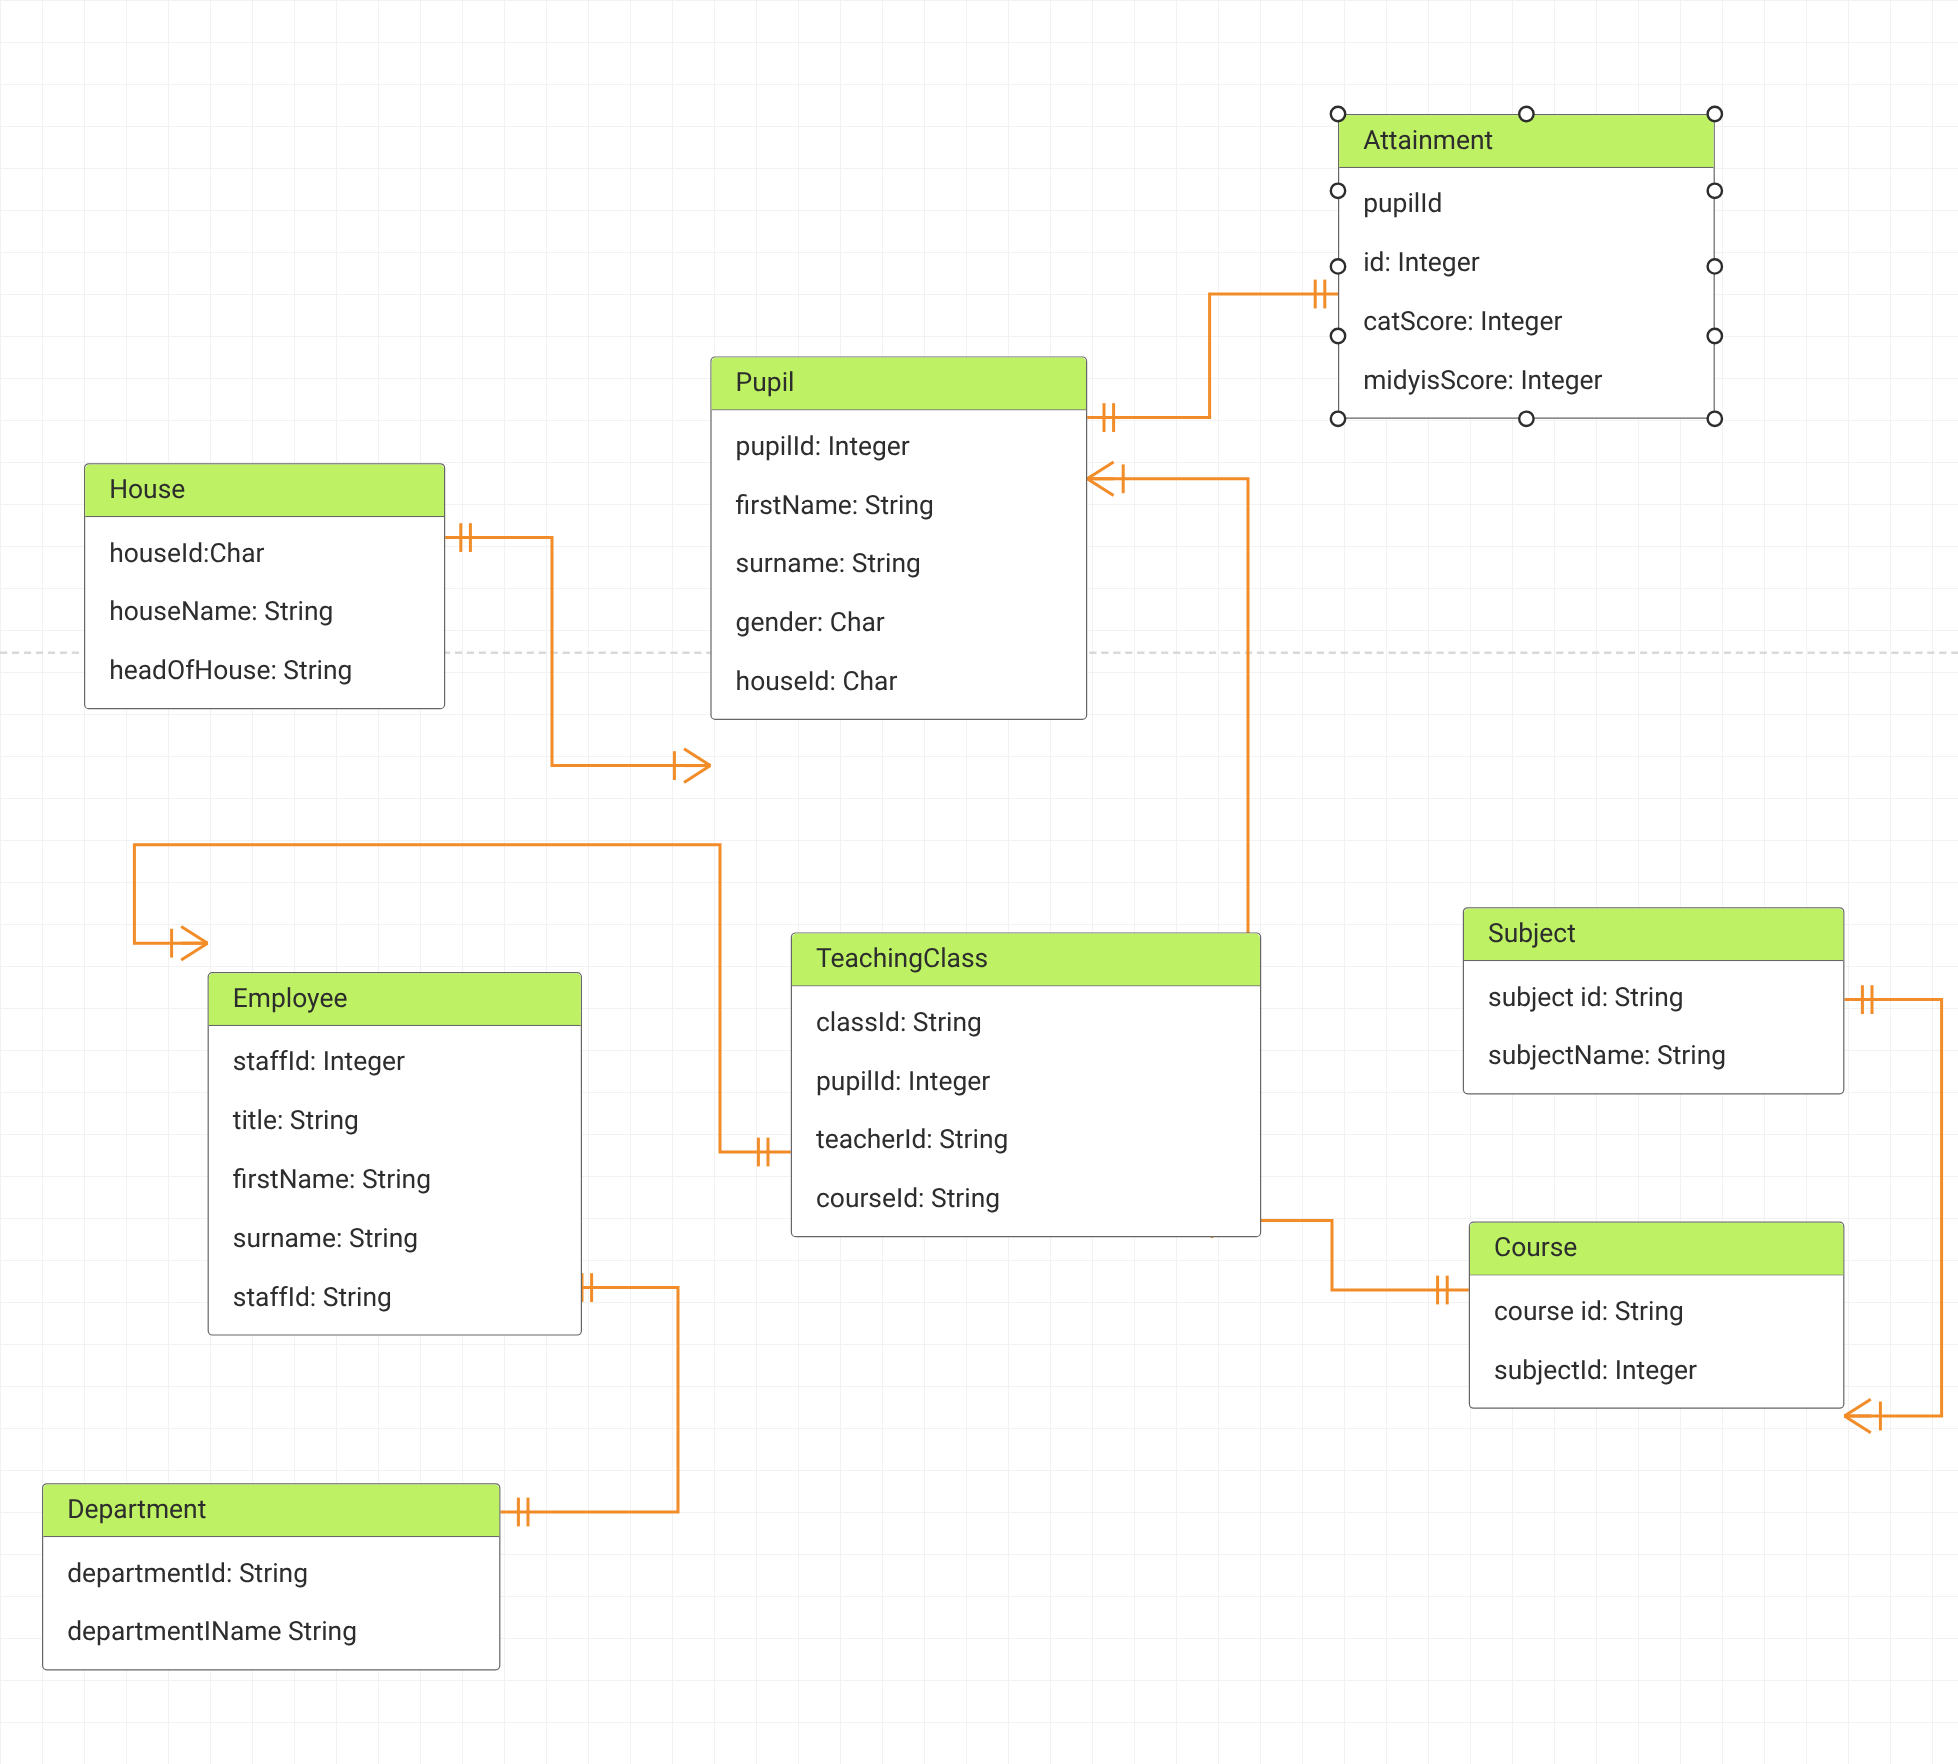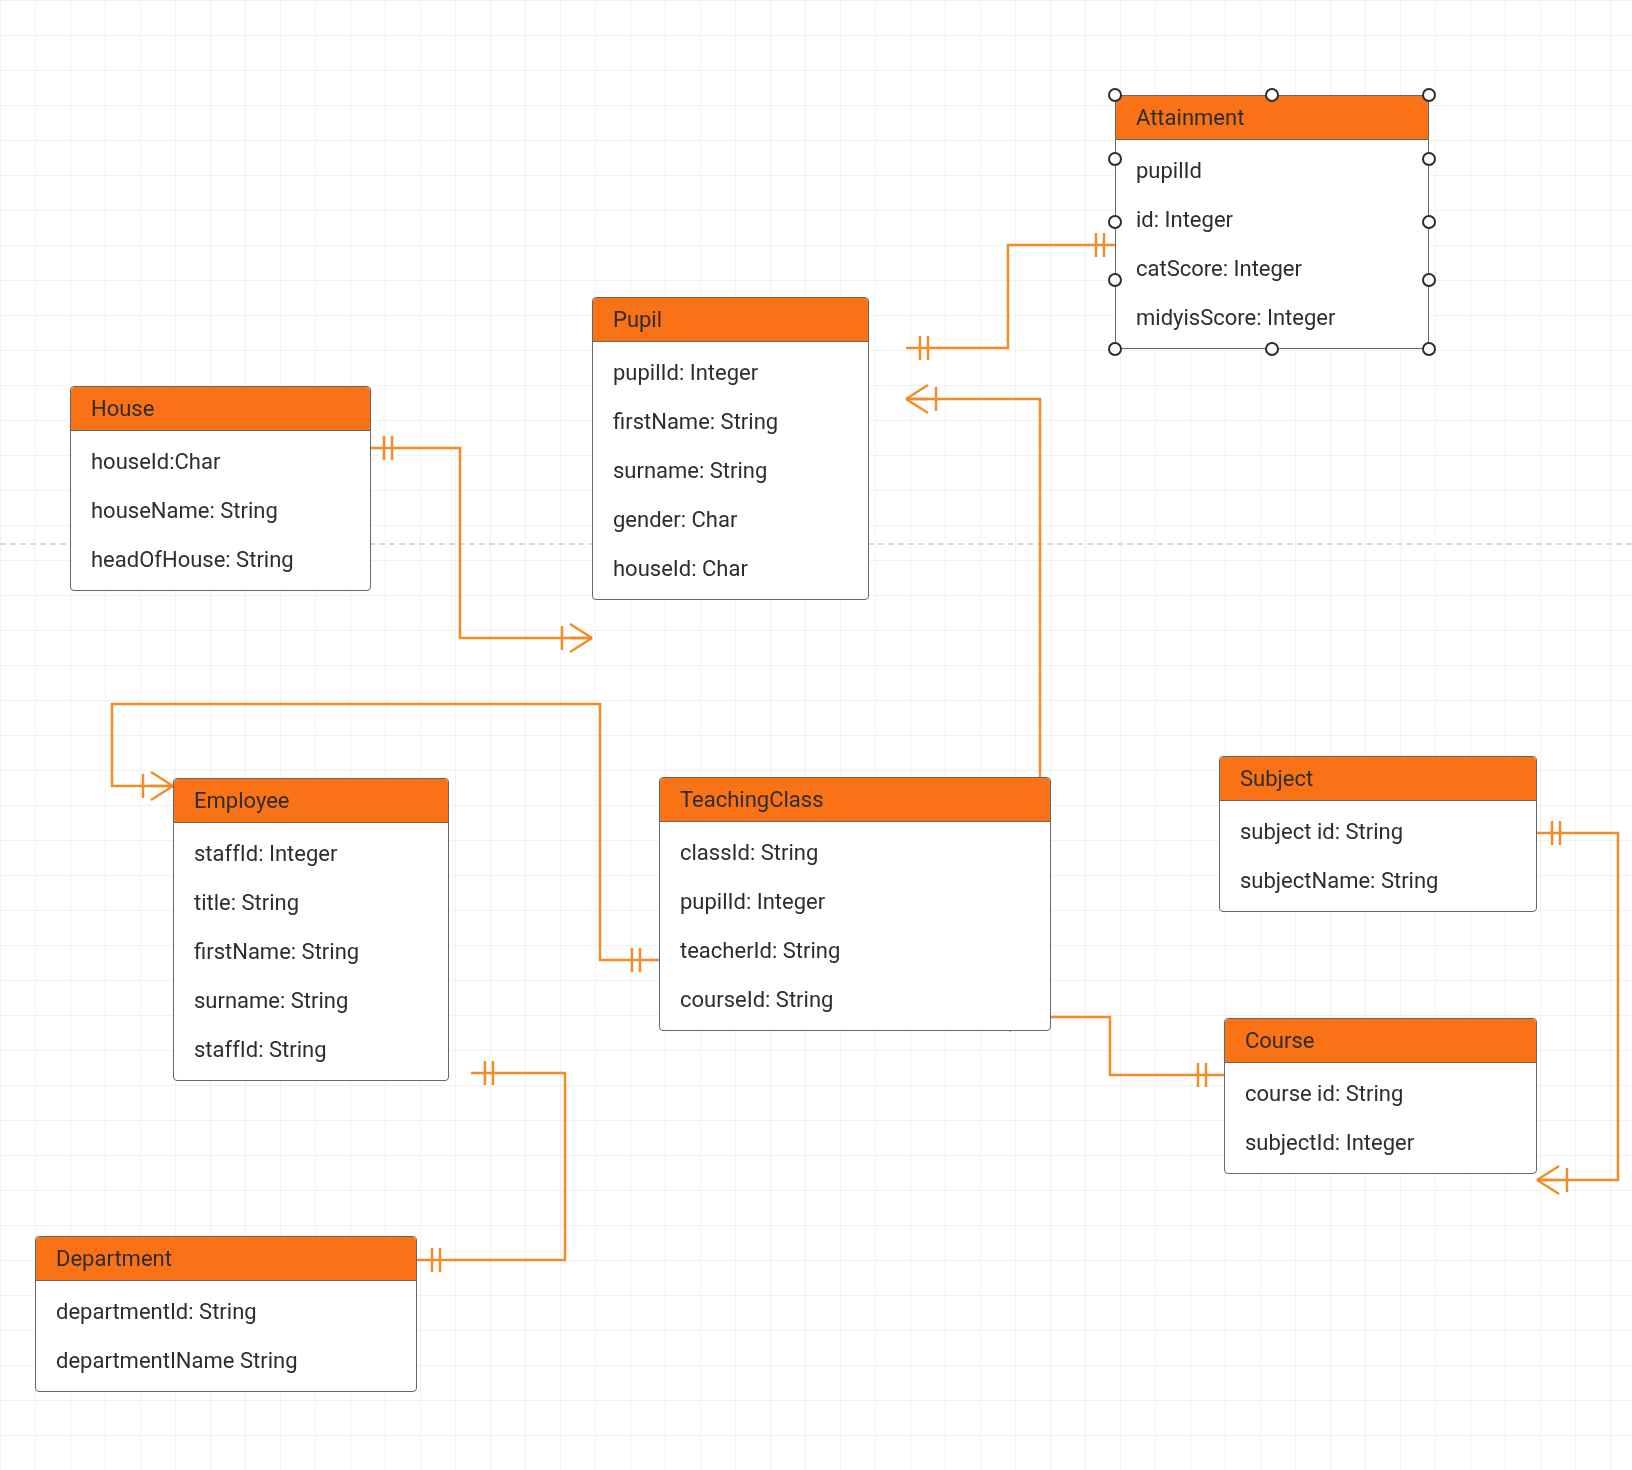--- a/index.html
+++ b/index.html
@@ -27,21 +27,21 @@
     pointer-events: none;
   }
   .entity {
     position: absolute;
     border: 1.5px solid #666;
     border-radius: 4px;
     background: #fff;
     overflow: visible;
   }
   .entity-header {
-    background: #f97316;
+    background: #bef264;
     border-bottom: 1.5px solid #666;
     padding: 9px 20px;
     font-size: 22px;
     color: #2d2d2d;
     border-radius: 4px 4px 0 0;
   }
   .entity-body {
     padding: 6px 0;
   }
   .attr {
@@ -137,21 +137,21 @@
 
 <div class="entity" style="left:70px; top:386px; width:301px;">
   <div class="entity-header">House</div>
   <div class="entity-body">
     <div class="attr">houseId:Char</div>
     <div class="attr">houseName: String</div>
     <div class="attr">headOfHouse: String</div>
   </div>
 </div>
 
-<div class="entity" style="left:592px; top:297px; width:277px;">
+<div class="entity" style="left:592px; top:297px; width:314px;">
   <div class="entity-header">Pupil</div>
   <div class="entity-body">
     <div class="attr">pupilId: Integer</div>
     <div class="attr">firstName: String</div>
     <div class="attr">surname: String</div>
     <div class="attr">gender: Char</div>
     <div class="attr">houseId: Char</div>
   </div>
 </div>
 
@@ -171,21 +171,21 @@
   <span class="sel-handle" style="right:-8px; top:calc(25% - 7px);"></span>
   <span class="sel-handle" style="left:-8px; top:calc(50% - 7px);"></span>
   <span class="sel-handle" style="right:-8px; top:calc(50% - 7px);"></span>
   <span class="sel-handle" style="left:-8px; top:calc(73% - 7px);"></span>
   <span class="sel-handle" style="right:-8px; top:calc(73% - 7px);"></span>
   <span class="sel-handle" style="left:-8px; bottom:-8px;"></span>
   <span class="sel-handle" style="left:calc(50% - 7px); bottom:-8px;"></span>
   <span class="sel-handle" style="right:-8px; bottom:-8px;"></span>
 </div>
 
-<div class="entity" style="left:173px; top:778px; width:276px;">
+<div class="entity" style="left:173px; top:810px; width:312px;">
   <div class="entity-header">Employee</div>
   <div class="entity-body">
     <div class="attr">staffId: Integer</div>
     <div class="attr">title: String</div>
     <div class="attr">firstName: String</div>
     <div class="attr">surname: String</div>
     <div class="attr">staffId: String</div>
   </div>
 </div>
 

